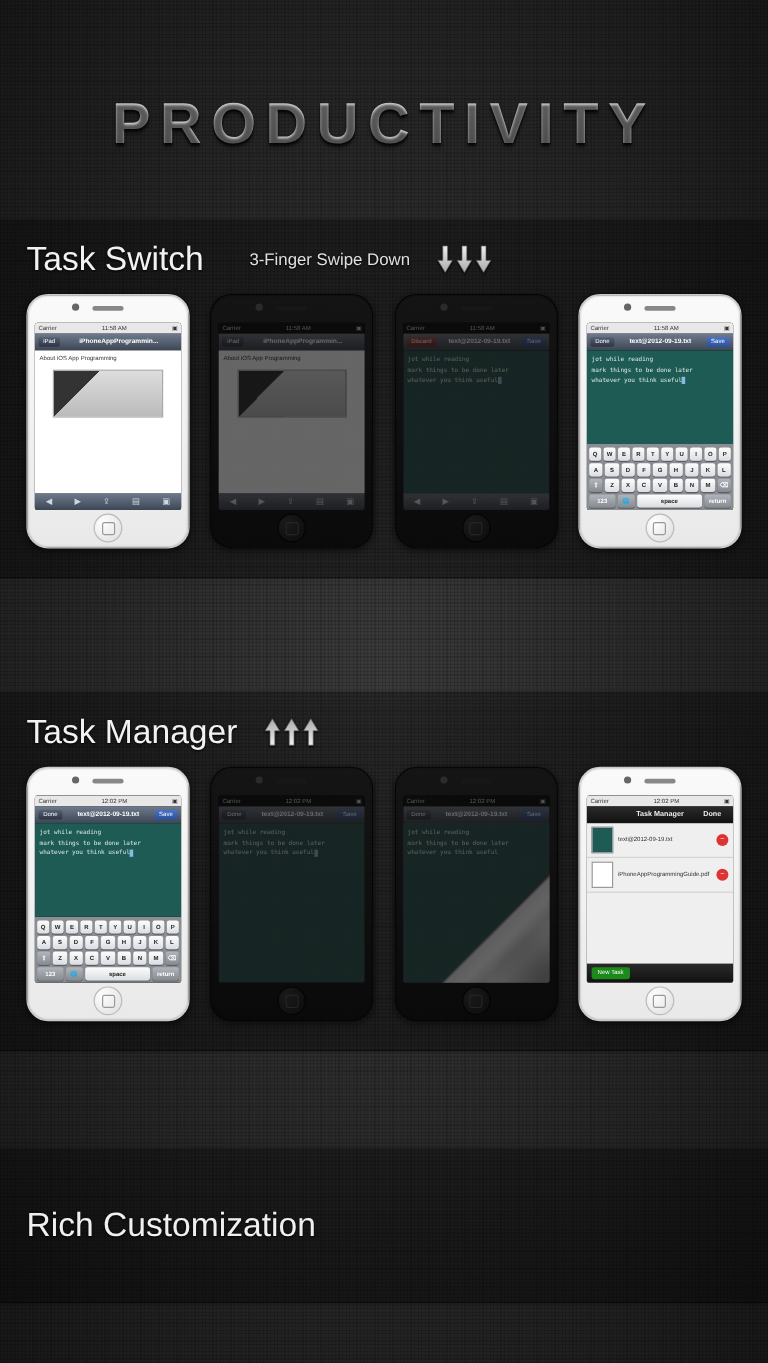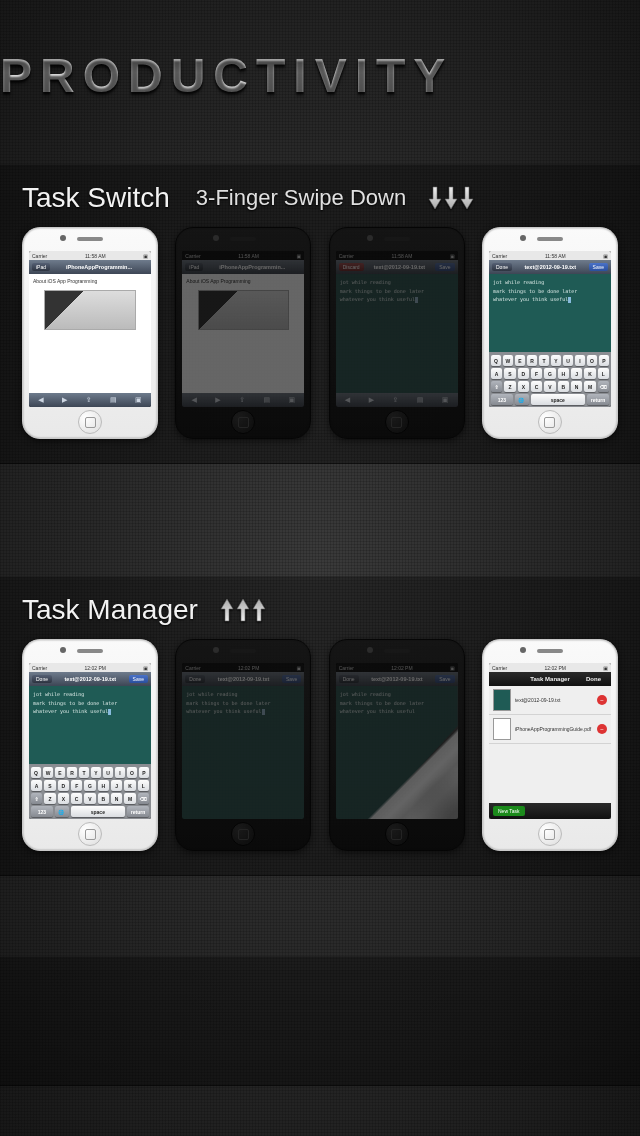--- a/index.html
+++ b/index.html
@@ -10,21 +10,22 @@
       repeating-linear-gradient(90deg, rgba(0,0,0,0.15) 0 1px, transparent 1px 3px),
       radial-gradient(ellipse at center, #3a3a3a 0%, #222 70%, #171717 100%);
     font-family: "Helvetica Neue", Helvetica, Arial, sans-serif;
     color: #e8e8e8;
     position: relative;
   }
 
   
   .title {
     width: 100%;
-    padding-top: 48px;
+    text-align: center;
+    padding-top: 76px;
     font-family: "Arial Black", "Helvetica Neue", sans-serif;
     font-size: 48px;
     font-weight: 900;
     letter-spacing: 8px;
     text-transform: uppercase;
     color: #d8d8d8;
     background: linear-gradient(to bottom, #fefefe 0%, #dcdcdc 35%, #9a9a9a 55%, #e0e0e0 70%, #b7b7b7 100%);
     -webkit-background-clip: text;
     -webkit-text-fill-color: transparent;
     background-clip: text;
@@ -34,41 +35,41 @@
 
   
   .strip {
     position: absolute;
     left: 0; right: 0;
     background: linear-gradient(to bottom, rgba(0,0,0,0.32), rgba(0,0,0,0.38));
     border-top: 1px solid rgba(255,255,255,0.04);
     border-bottom: 1px solid rgba(0,0,0,0.5);
     padding: 0 22px;
   }
-  .strip.switch  { top: 164px;  height: 300px; }
+  .strip.switch  { top: 182px;  height: 300px; }
   .strip.manager { top: 576px;  height: 300px; }
   .strip.footer  { top: 956px;  height: 130px; display:flex; flex-direction:column; justify-content:center; }
 
   .strip-header {
     display: flex;
     align-items: center;
     gap: 18px;
     padding-top: 10px;
     height: 56px;
   }
   .strip-header h2 {
     font-size: 28px;
     font-weight: 400;
     color: #f2f2f2;
     text-shadow: 0 1px 2px #000;
   }
   .strip-header .hint {
-    font-size: 22px;
+    font-size: 14px;
     color: #e0e0e0;
-    margin-left: 8px;
+    margin-left: 20px;
     text-shadow: 0 1px 2px #000;
   }
   .arrows { display:flex; gap:2px; margin-left:4px; }
   .arrow {
     width: 14px; height: 26px;
     display:inline-block;
   }
   .arrow svg { width:100%; height:100%; filter: drop-shadow(0 1px 1px #000); }
 
   .phones {
@@ -607,13 +608,14 @@
           </div>
         </div>
       </div>
       <div class="home"></div>
     </div>
 
   </div>
 </div>
 
 <div class="strip footer">
+  <h2>Rich Customization</h2>
 </div>
 
 </body></html>

